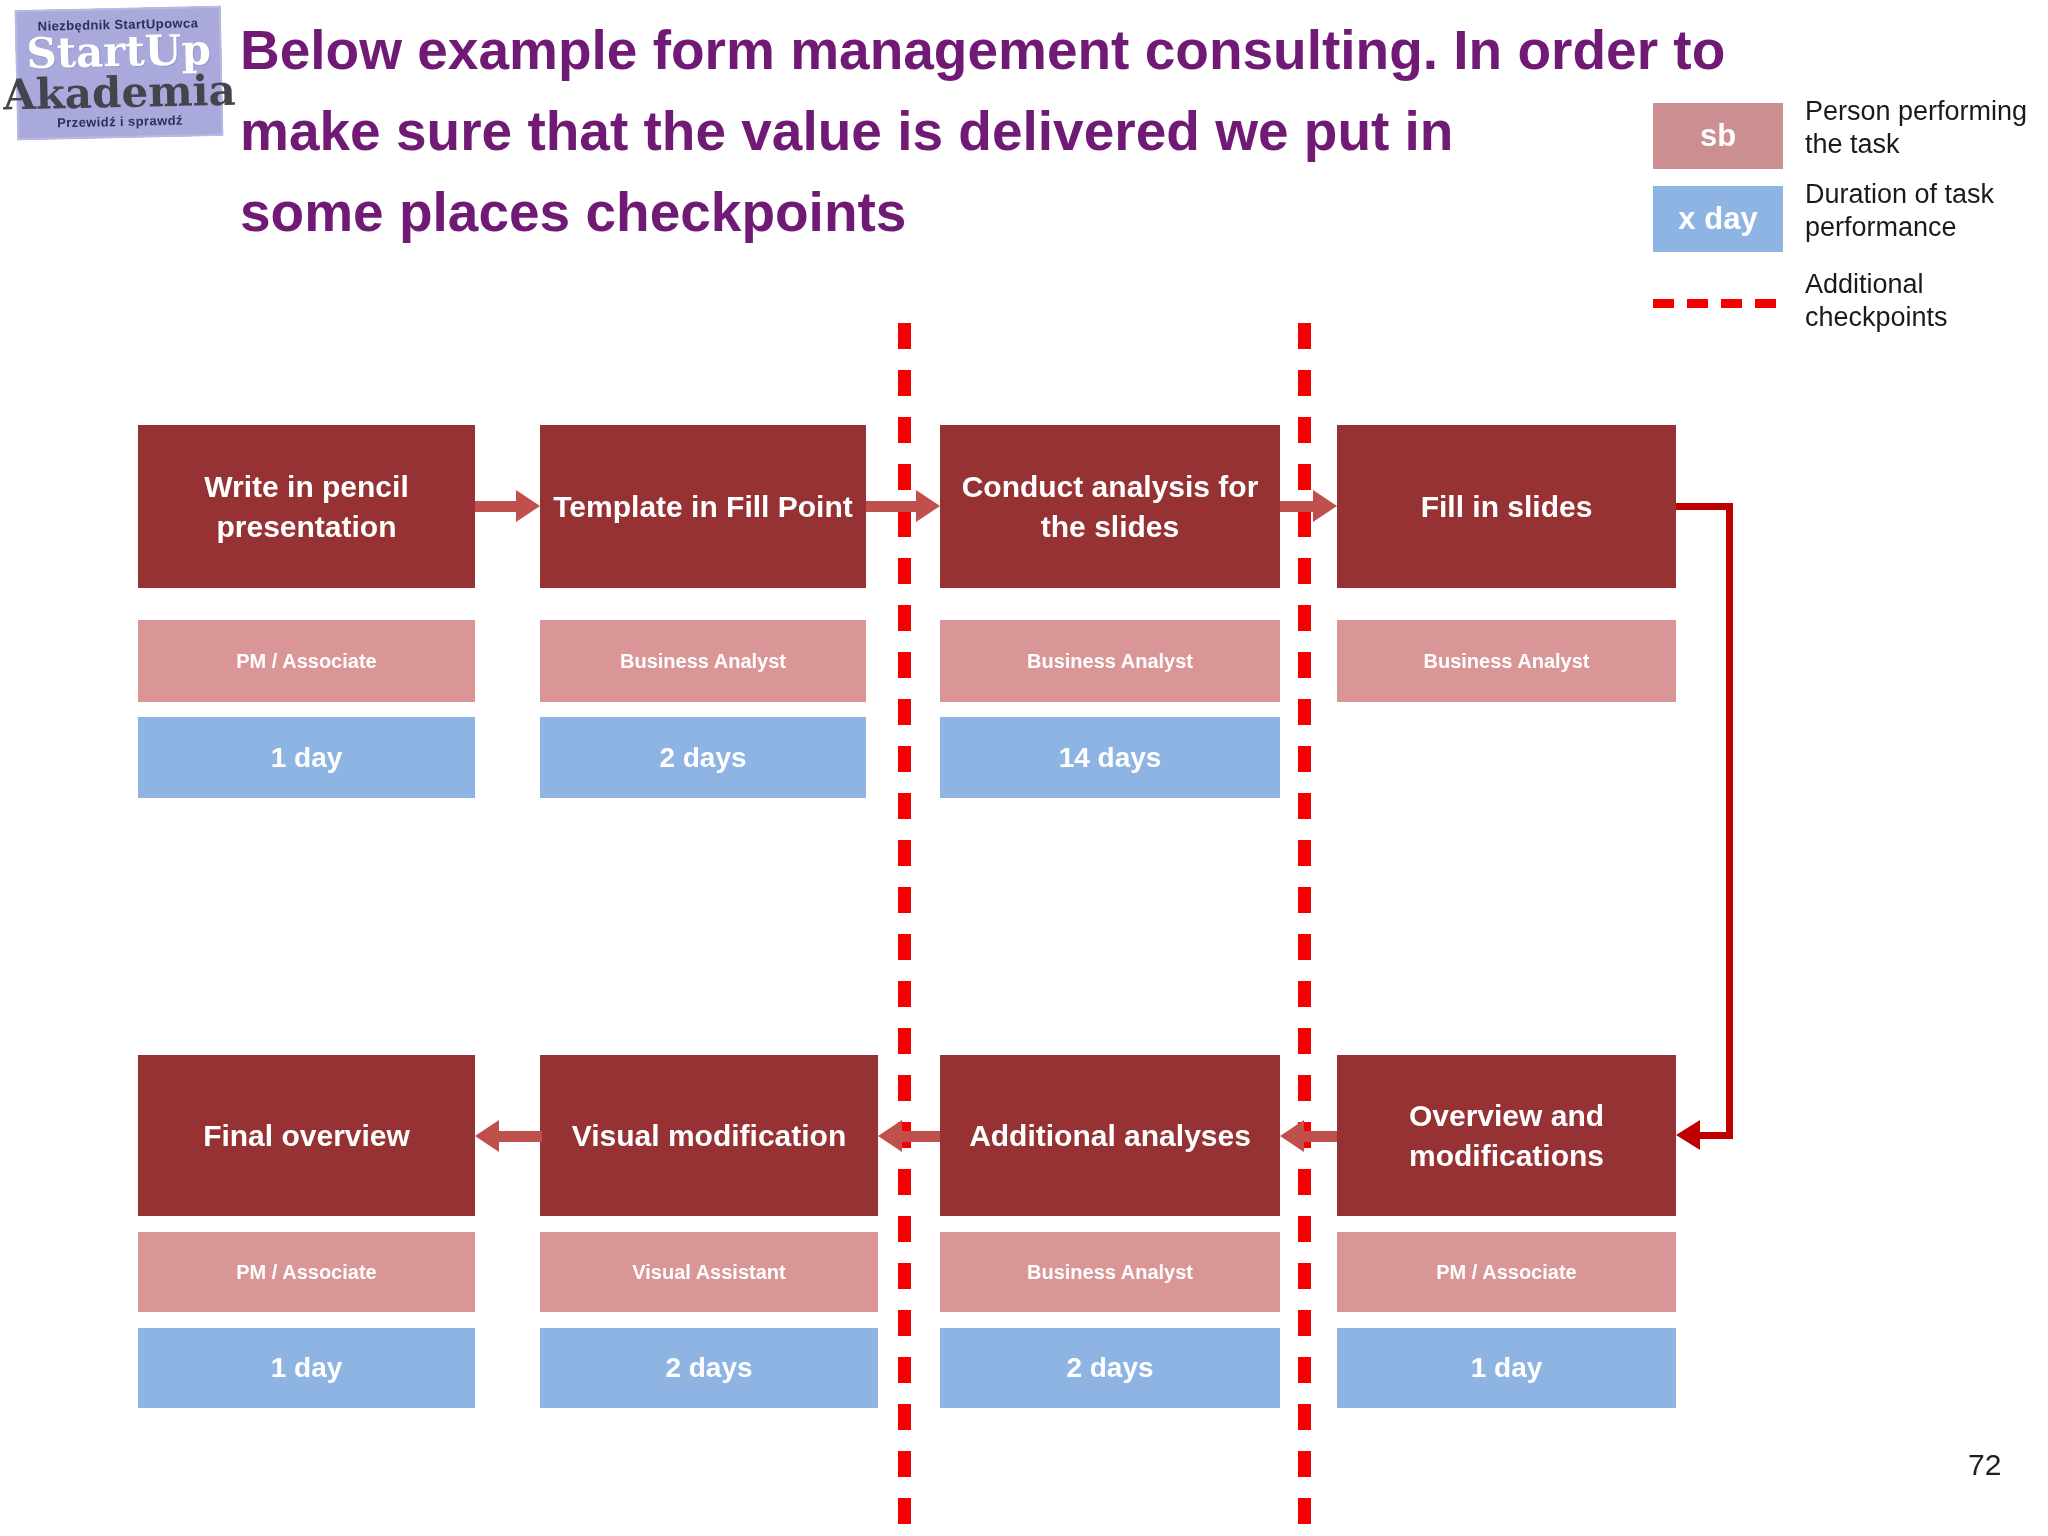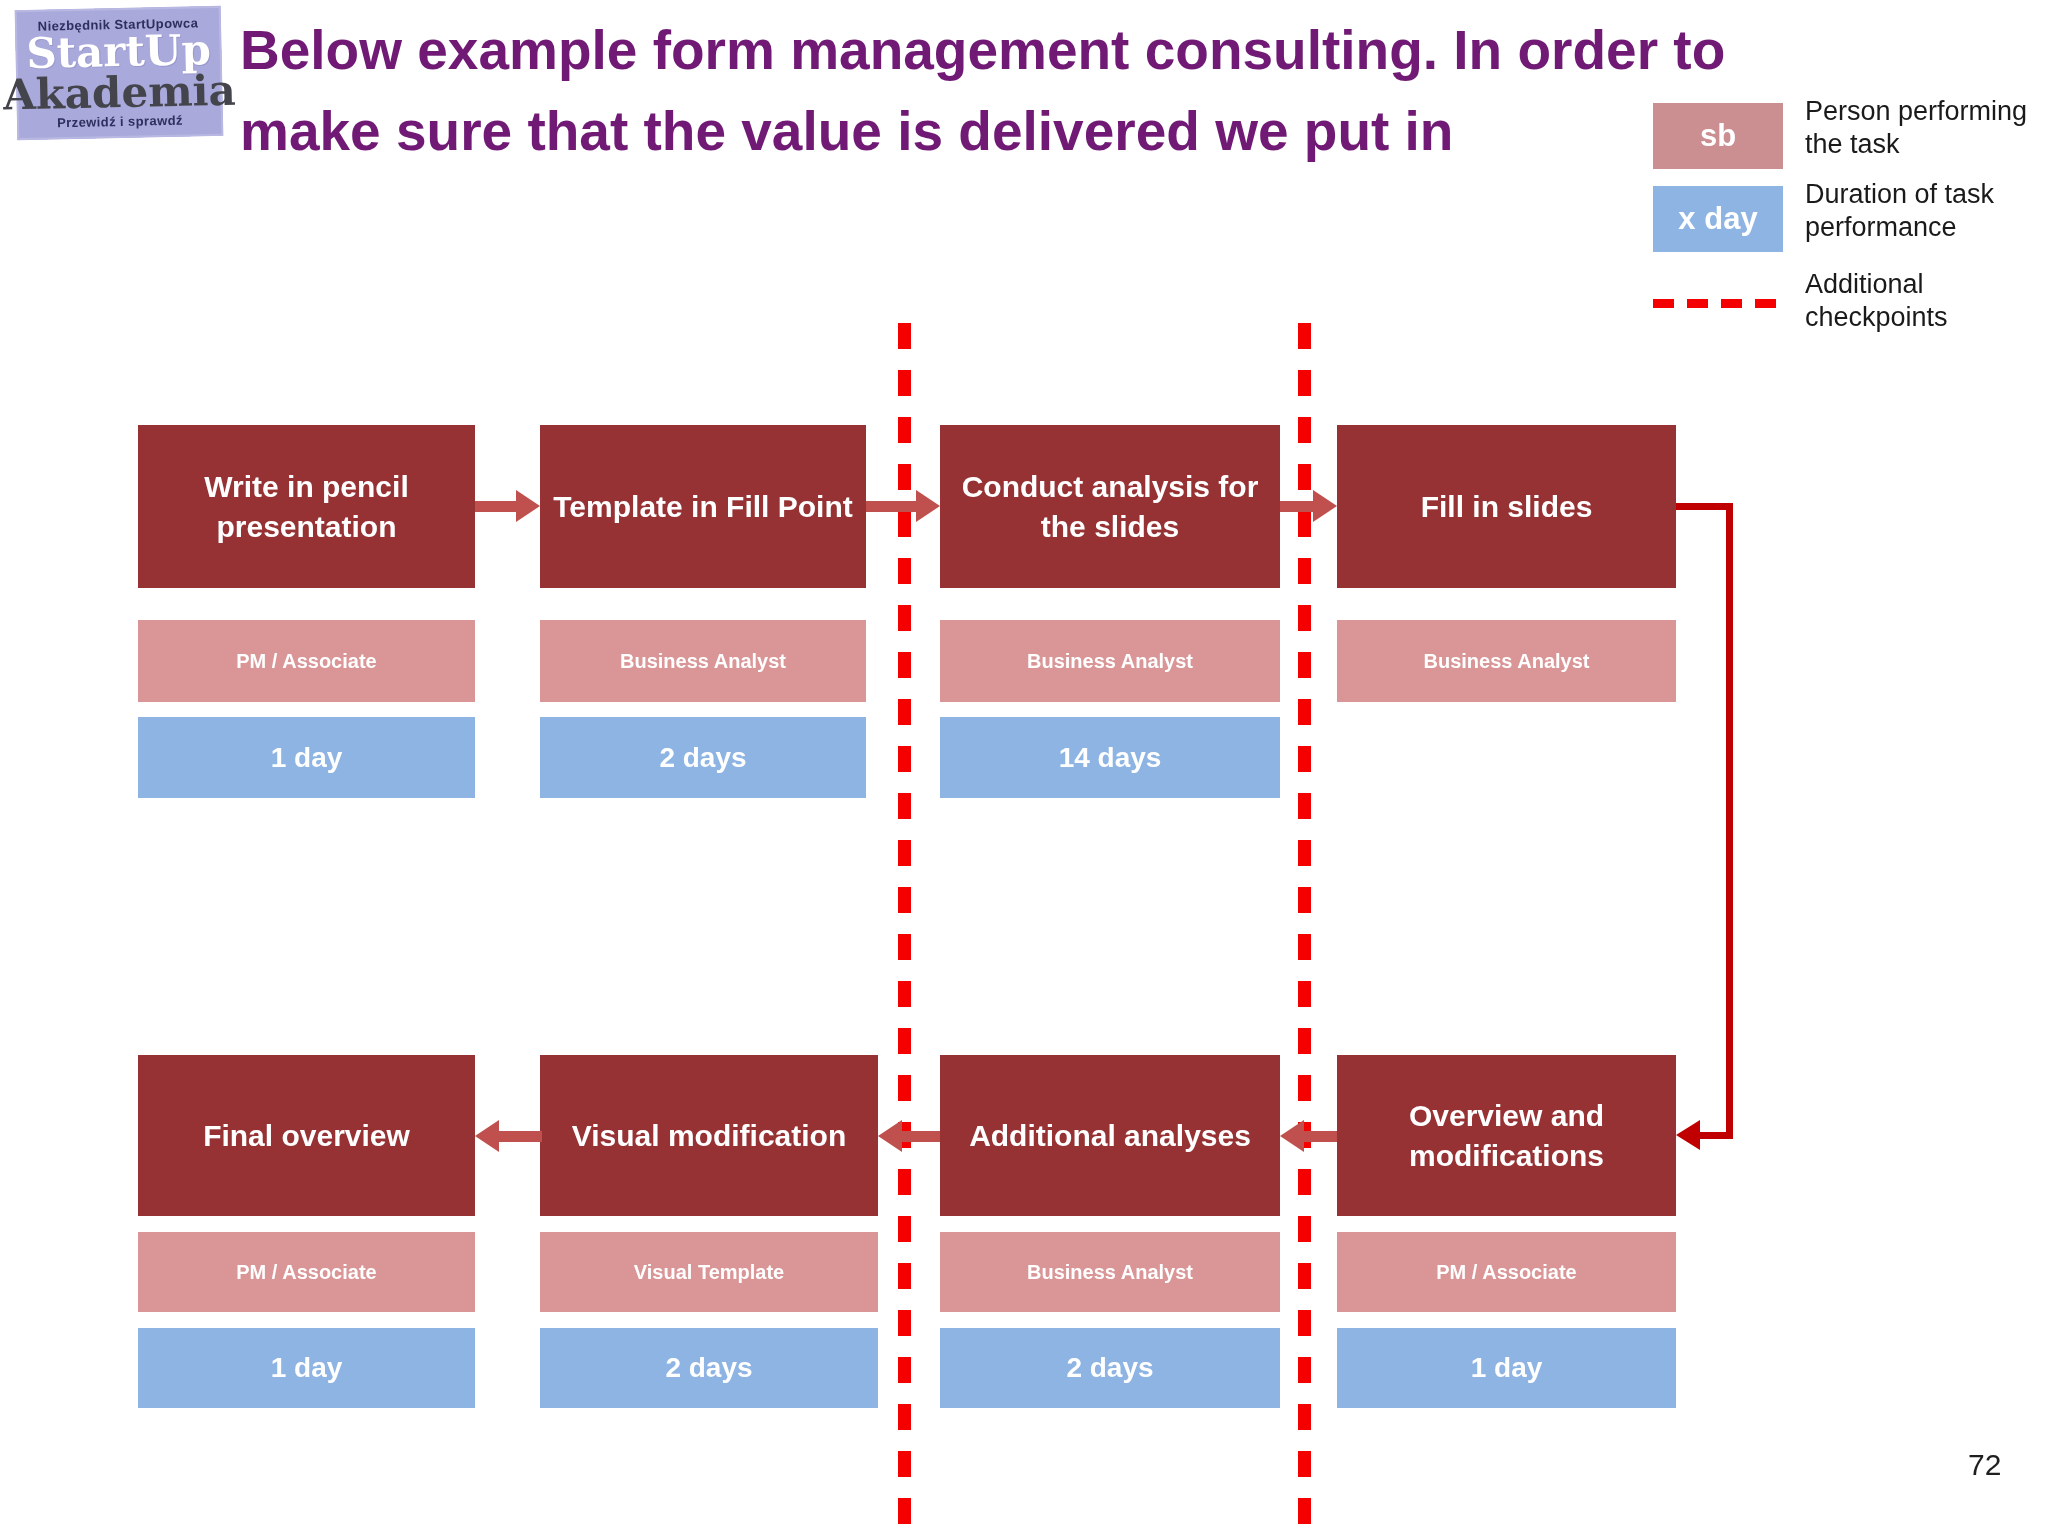--- a/index.html
+++ b/index.html
@@ -67,20 +67,21 @@
   <div class="logo">
     <div class="logo-tagline">Niezbędnik StartUpowca</div>
     <div class="logo-name1">StartUp</div>
     <div class="logo-name2">Akademia</div>
     <div class="logo-tagline">Przewidź i sprawdź</div>
   </div>
 
   <div class="title">
     <div class="title-line">Below example form management consulting. In order to</div>
     <div class="title-line">make sure that the value is delivered we put in</div>
+    <div class="title-line">some places checkpoints</div>
   </div>
 
   <div class="legend-swatch pink">sb</div>
   <div class="legend-label l1">Person performing the task</div>
   <div class="legend-swatch blue">x day</div>
   <div class="legend-label l2">Duration of task performance</div>
   <div class="legend-dash"></div>
   <div class="legend-label l3">Additional checkpoints</div>
 
   <div class="checkpoint c1"></div>
@@ -106,21 +107,21 @@
     <div class="box person">Business Analyst</div>
   </div>
 
   <div class="col r2" style="left:138px;width:337px;">
     <div class="box task">Final overview</div>
     <div class="box person">PM / Associate</div>
     <div class="box duration">1 day</div>
   </div>
   <div class="col r2" style="left:540px;width:338px;">
     <div class="box task">Visual modification</div>
-    <div class="box person">Visual Template</div>
+    <div class="box person">Visual Assistant</div>
     <div class="box duration">2 days</div>
   </div>
   <div class="col r2" style="left:940px;width:340px;">
     <div class="box task">Additional analyses</div>
     <div class="box person">Business Analyst</div>
     <div class="box duration">2 days</div>
   </div>
   <div class="col r2" style="left:1337px;width:339px;">
     <div class="box task">Overview and modifications</div>
     <div class="box person">PM / Associate</div>

